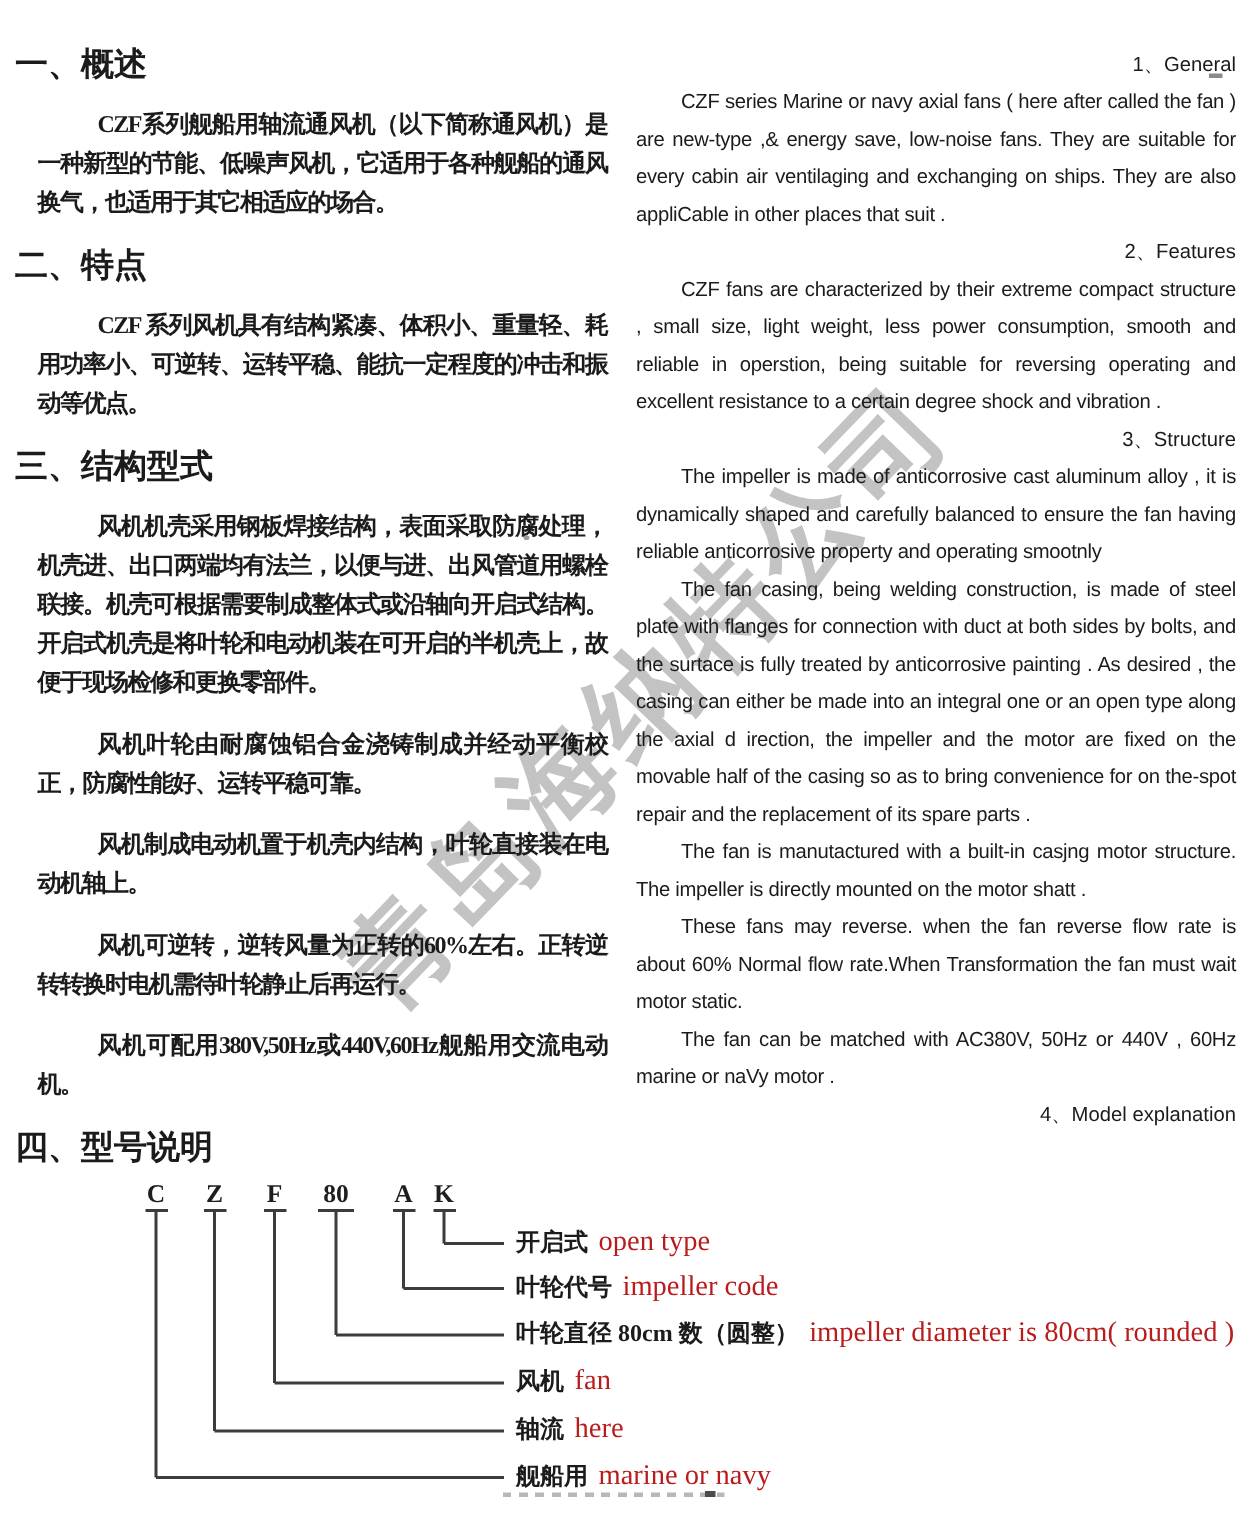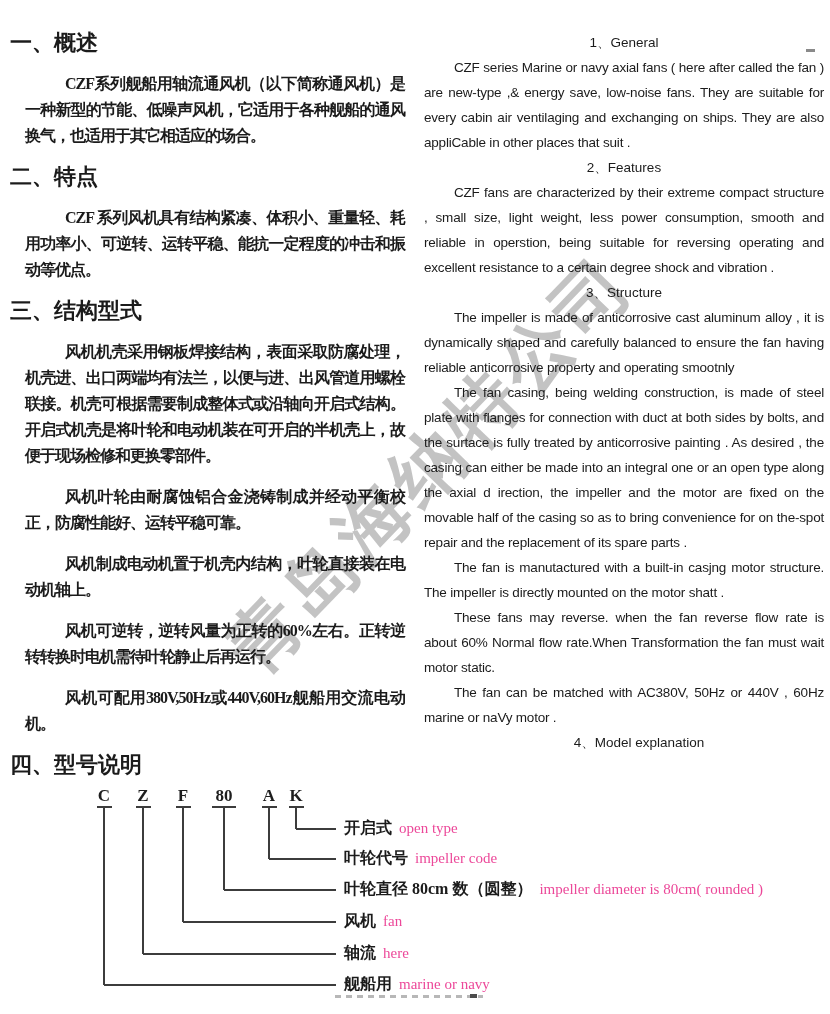--- a/index.html
+++ b/index.html
@@ -27,21 +27,21 @@
   .col-left .cn-h{
     margin:0; font-size:22px; font-weight:700; line-height:26px;
     letter-spacing:0px; text-align:left;
   }
   .col-left .cn-p{
     margin:15px; font-size:16px; font-weight:700; line-height:26px;
     text-align:justify; text-indent:40px; letter-spacing:-1px;
   }
   .col-right .en-h{
     margin:0; font-size:13.5px; font-weight:400; line-height:25px;
-    font-family:"Liberation Sans","DejaVu Sans",sans-serif; text-align:center;
+    font-family:"Liberation Sans","DejaVu Sans",sans-serif; text-align:right;
   }
   .col-right .en-p{
     margin:0; font-size:13.5px; line-height:25px; letter-spacing:-0.2px;
     font-family:"Liberation Sans","DejaVu Sans",sans-serif;
     text-align:justify; text-indent:30px;
   }
   .col-right .en-h.indented{text-indent:30px;}
 
   .mb0{margin-bottom:0;} .mb3{margin-bottom:3px;} .mb4{margin-bottom:4px;}
   .mb8{margin-bottom:8px;} .mb12{margin-bottom:12px;} .mb22{margin-bottom:22px;}
@@ -57,21 +57,21 @@
   }
   .code-underline{position:absolute; height:2px; background:#3c3c3c;}
   .ladder-vline{position:absolute; width:2px; background:#3c3c3c;}
   .ladder-hline{position:absolute; height:2px; background:#3c3c3c;}
   .ladder-label{position:absolute; white-space:nowrap; line-height:24px;}
   .ladder-label .lab-cn{
     font-size:16px; font-weight:700; color:#1b1b1b;
     font-family:"Liberation Serif","DejaVu Serif",serif;
   }
   .ladder-label .lab-en{
-    font-size:15px; font-weight:400; color:#ec4899; margin-left:7px;
+    font-size:19px; font-weight:400; color:#b91c1c; margin-left:7px;
     font-family:"Liberation Serif","DejaVu Serif",serif;
   }
   
   .speck-line{
     position:absolute; left:335px; top:995px; width:148px; height:3px; z-index:2;
     background:repeating-linear-gradient(90deg, rgba(125,125,125,.55) 0 6px, rgba(0,0,0,0) 6px 11px);
   }
   .speck-dot-end{position:absolute; left:470px; top:994px; width:7px; height:4px; background:#4c4c4c; z-index:2;}
   .speck-tr{position:absolute; left:806px; top:49px; width:9px; height:3px; background:#8a8a8a; z-index:2;}
   .speck-mid{position:absolute; left:349px; top:357px; width:4px; height:3px; background:#9a9a9a; border-radius:2px; z-index:2;}

